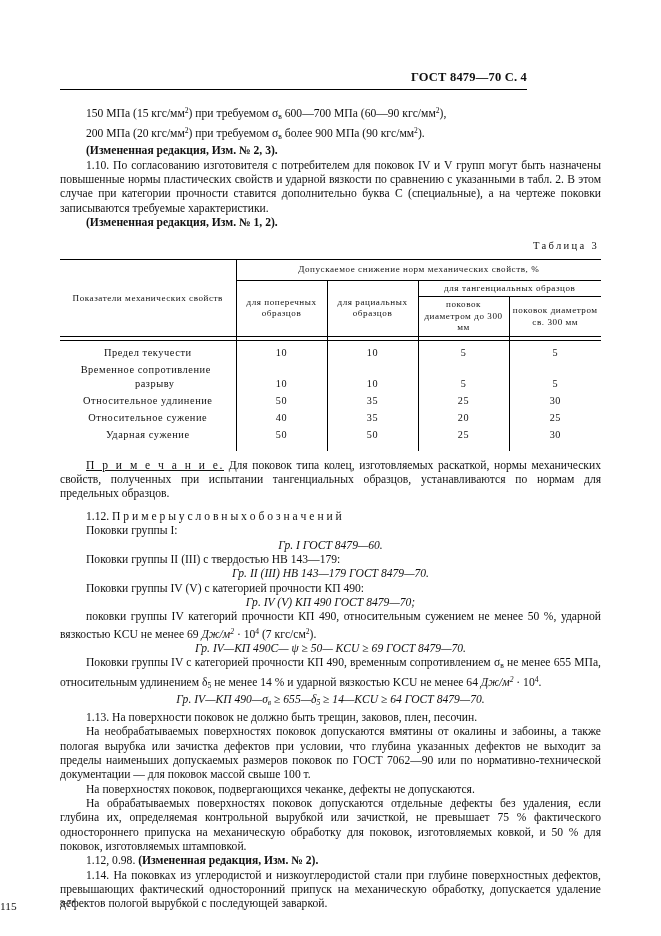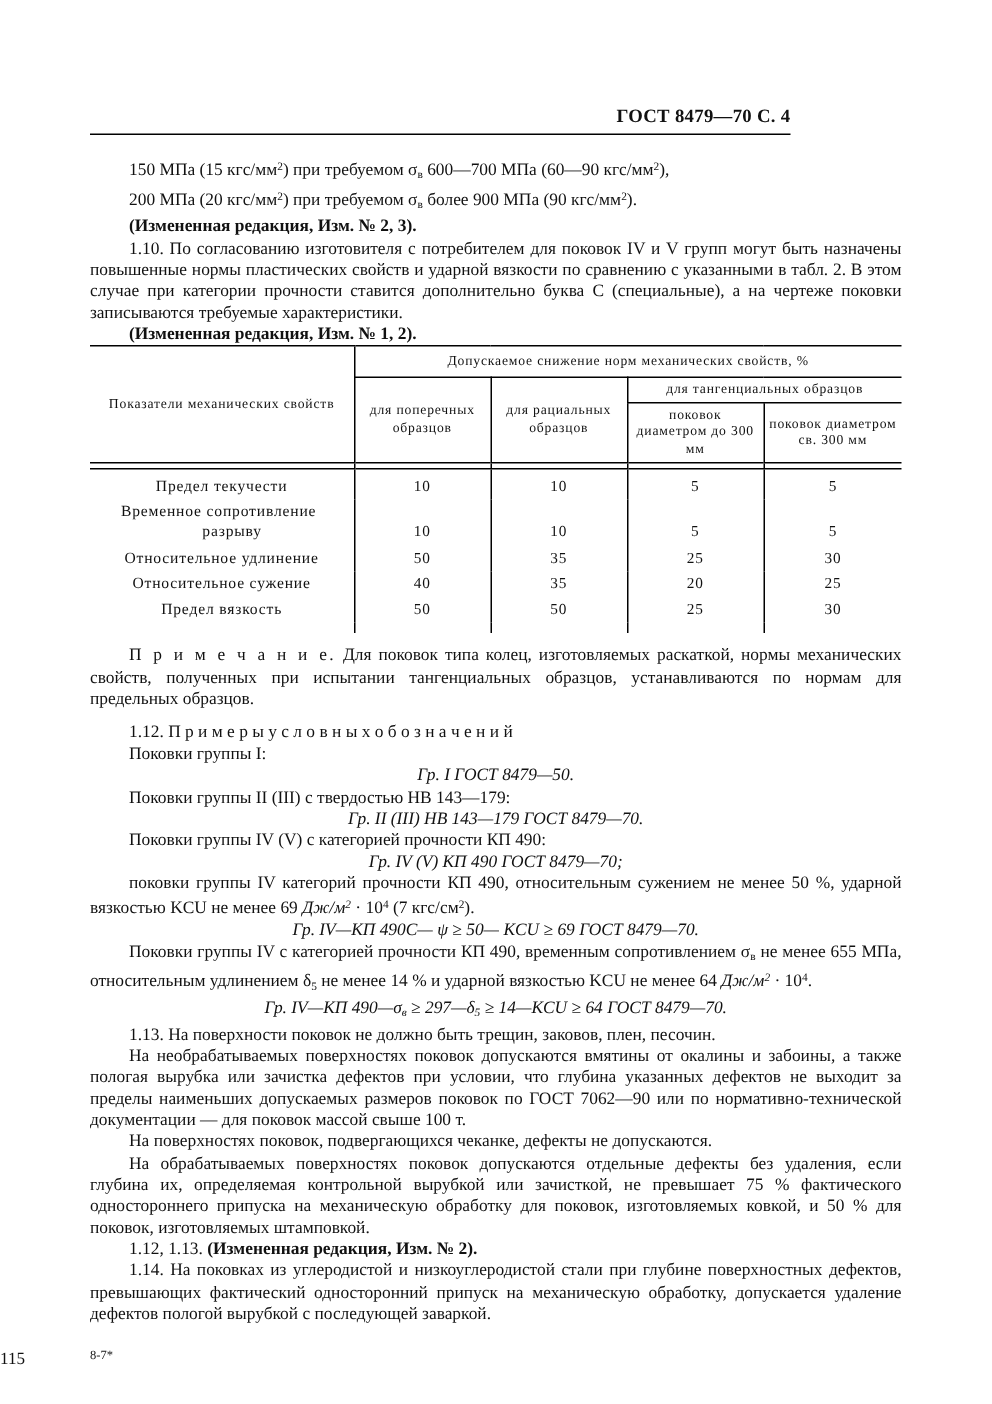--- a/index.html
+++ b/index.html
@@ -72,20 +72,21 @@
   .sub {
     font-size: 7.6px;
     vertical-align: -0.28em;
   }
   .sup {
     font-size: 7.6px;
     vertical-align: 0.48em;
   }
   .spaced {
     letter-spacing: 2.2px;
+    text-decoration: underline;
   }
   .gap8 { height: 8px; }
 
   
   .tbl-caption {
     text-align: right;
     letter-spacing: 2.3px;
     font-size: 10.6px;
     margin-top: 9px;
     margin-bottom: 5px;
@@ -162,20 +163,21 @@
 
     <p class="ind"><span>200 МПа (20 кгс/мм</span><span class="sup">2</span><span>) при требуемом σ</span><span class="sub">в</span>&nbsp;<span>более 900 МПа (90 кгс/мм</span><span class="sup">2</span><span>).</span></p>
 
     <p class="ind bold">(Измененная редакция, Изм. № 2, 3).</p>
 
     <p class="ind">1.10. По согласованию изготовителя с потребителем для поковок IV и V групп могут быть назначены повышенные нормы пластических свойств и ударной вязкости по сравнению с указанными в табл. 2. В этом случае при категории прочности ставится дополнительно буква С (специальные), а на чертеже поковки записываются требуемые характеристики.</p>
 
     <p class="ind bold">(Измененная редакция, Изм. № 1, 2).</p>
 
 
+    <div class="tbl-caption">Таблица 3</div>
 
     <div class="tblwrap">
       <table class="t3">
         <colgroup>
           <col style="width:176px">
           <col style="width:91px">
           <col style="width:91px">
           <col style="width:91px">
           <col style="width:92px">
         </colgroup>
@@ -224,21 +226,21 @@
             <td class="vl body-cell-num">30</td>
           </tr>
           <tr>
             <td class="body-cell-label">Относительное сужение</td>
             <td class="vl body-cell-num">40</td>
             <td class="vl body-cell-num">35</td>
             <td class="vl body-cell-num">20</td>
             <td class="vl body-cell-num">25</td>
           </tr>
           <tr>
-            <td class="body-cell-label">Предел вязкость</td>
+            <td class="body-cell-label">Ударная сужение</td>
             <td class="vl body-cell-num">50</td>
             <td class="vl body-cell-num">50</td>
             <td class="vl body-cell-num">25</td>
             <td class="vl body-cell-num">30</td>
           </tr>
           <tr>
             <td style="height:7px;padding:0"></td>
             <td class="vl" style="height:7px;padding:0"></td>
             <td class="vl" style="height:7px;padding:0"></td>
             <td class="vl" style="height:7px;padding:0"></td>
@@ -250,40 +252,40 @@
 
     <div class="gap8"></div>
 
     <p class="ind"><span class="spaced" style="letter-spacing:1.6px">П р и м е ч а н и е.</span> <span>Для поковок типа колец, изготовляемых раскаткой, нормы механических свойств, полученных при испытании тангенциальных образцов, устанавливаются по нормам для предельных образцов.</span></p>
 
     <div class="gap8"></div>
 
     <p class="ind"><span>1.12.</span> <span>П р и м е р ы   у с л о в н ы х   о б о з н а ч е н и й</span></p>
 
     <p class="ind noind" style="text-indent:26px">Поковки группы I:</p>
-    <p class="center it">Гр. I ГОСТ 8479—50.</p>
+    <p class="center it">Гр. I ГОСТ 8479—60.</p>
     <p style="text-indent:26px">Поковки группы II (III) с твердостью НВ 143—179:</p>
     <p class="center it">Гр. II (III) НВ 143—179 ГОСТ 8479—70.</p>
     <p style="text-indent:26px">Поковки группы IV (V) с категорией прочности КП 490:</p>
     <p class="center it">Гр. IV (V) КП 490 ГОСТ 8479—70;</p>
 
     <p class="ind"><span>поковки группы IV категорий прочности КП 490, относительным сужением не менее 50 %, ударной вязкостью KCU не менее 69 </span><span class="it">Дж/м</span><span class="sup it">2</span><span> · 10</span><span class="sup">4</span><span> (7 кгс/см</span><span class="sup">2</span><span>).</span></p>
 
     <p class="center it">Гр. IV—КП 490С— ψ ≥ 50— KCU ≥ 69 ГОСТ 8479—70.</p>
 
     <p class="ind"><span>Поковки  группы IV с категорией прочности КП 490, временным сопротивлением σ</span><span class="sub">в</span><span> не менее 655 МПа, относительным удлинением δ</span><span class="sub">5</span><span> не менее 14 %   и ударной вязкостью KCU  не менее 64 </span><span class="it">Дж/м</span><span class="sup it">2</span><span> · 10</span><span class="sup">4</span><span>.</span></p>
 
-    <p class="center it"><span>Гр. IV—КП 490—σ</span><span class="sub">в</span><span> ≥ 297—δ</span><span class="sub">5</span><span> ≥ 14—KCU ≥ 64 ГОСТ 8479—70.</span></p>
+    <p class="center it"><span>Гр. IV—КП 490—σ</span><span class="sub">в</span><span> ≥ 655—δ</span><span class="sub">5</span><span> ≥ 14—KCU ≥ 64 ГОСТ 8479—70.</span></p>
 
     <p class="ind">1.13. На поверхности поковок не должно быть трещин, заковов, плен, песочин.</p>
     <p class="ind">На необрабатываемых поверхностях поковок допускаются вмятины от окалины и забоины, а также пологая вырубка или зачистка дефектов при условии, что глубина указанных дефектов не выходит за пределы наименьших допускаемых размеров поковок по ГОСТ 7062—90 или по нормативно-технической документации — для поковок массой свыше 100 т.</p>
     <p class="ind">На поверхностях поковок, подвергающихся чеканке, дефекты не допускаются.</p>
     <p class="ind">На обрабатываемых поверхностях поковок допускаются отдельные дефекты без удаления, если глубина их, определяемая контрольной вырубкой или зачисткой, не превышает 75 % фактического одностороннего припуска на механическую обработку для поковок, изготовляемых ковкой, и 50 % для поковок, изготовляемых штамповкой.</p>
 
-    <p class="ind"><span>1.12, 1.13.</span> <b>(Измененная редакция, Изм. № 2).</b></p>
+    <p class="ind"><span>1.12, 0.98.</span> <b>(Измененная редакция, Изм. № 2).</b></p>
 
     <p class="ind">1.14. На поковках из углеродистой и низкоуглеродистой стали при глубине поверхностных дефектов, превышающих фактический односторонний припуск на механическую обработку, допускается удаление дефектов пологой вырубкой с последующей заваркой.</p>
 
   </div>
 
   <div class="footer-left">8-7*</div>
   <div class="footer-center">115</div>
 
 </div>
 

